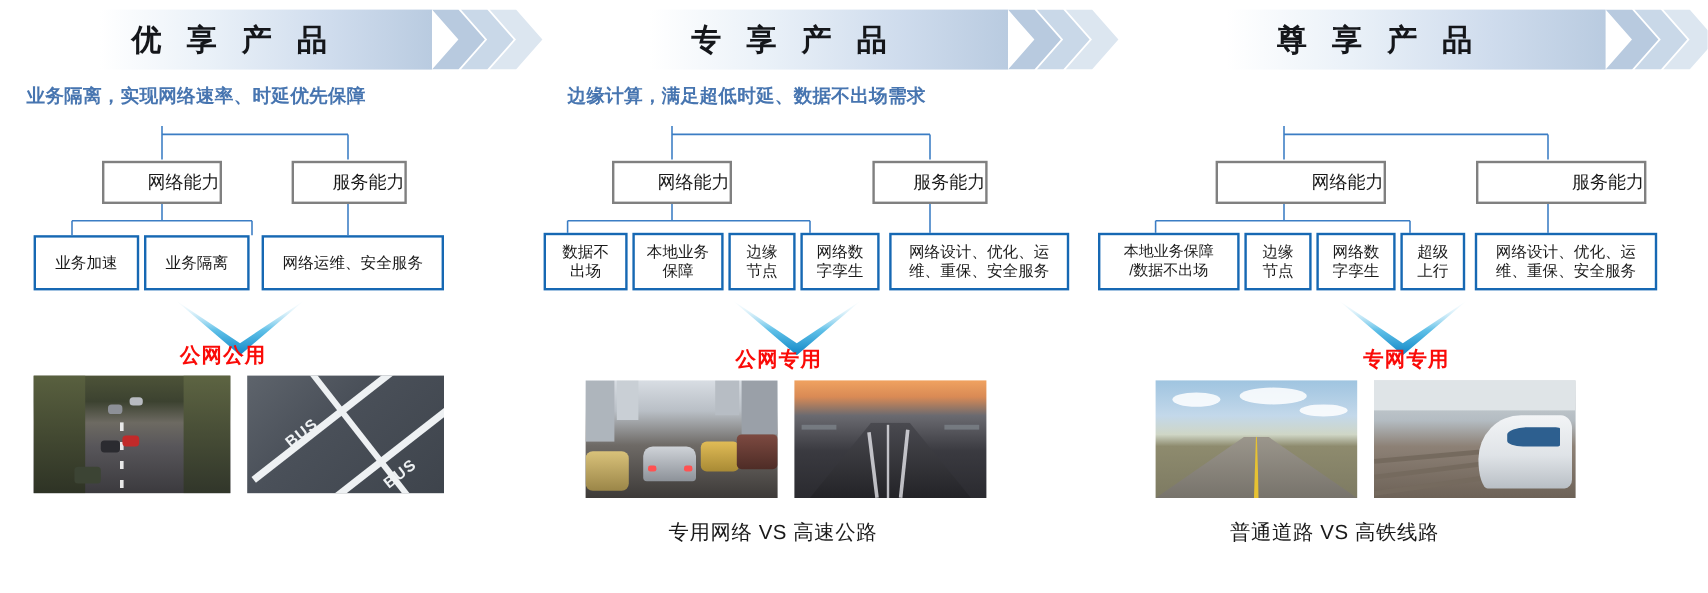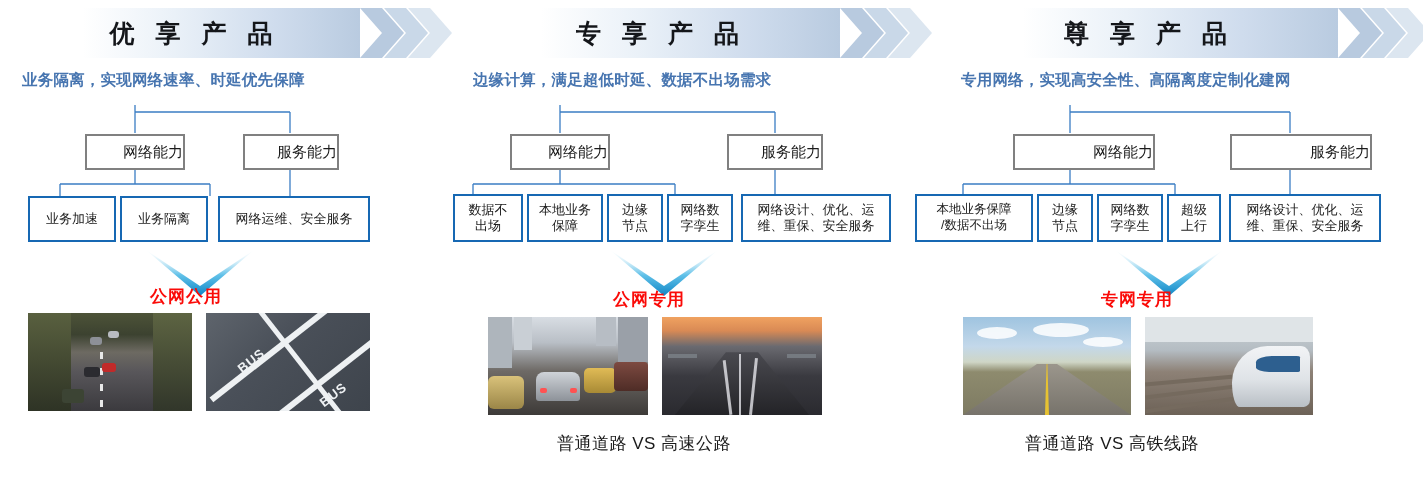--- a/index.html
+++ b/index.html
@@ -348,35 +348,34 @@
       <div class="photo ph-hiway" style="width:160px;">
         <div class="road"></div>
         <div class="trail" style="left:48%;top:38%;width:2px;height:62%;"></div>
         <div class="trail" style="left:56%;top:42%;width:3px;height:58%;transform:rotate(6deg);"></div>
         <div class="trail" style="left:40%;top:44%;width:3px;height:56%;transform:rotate(-7deg);"></div>
         <div class="trail" style="left:4%;top:38%;width:18%;height:4px;background:rgba(120,125,132,.9);"></div>
         <div class="trail" style="right:4%;top:38%;width:18%;height:4px;background:rgba(120,125,132,.9);"></div>
       </div>
     </div>
 
-    <div class="caption" style="left:102px;top:432px;">普通道路 VS  高速公路</div>
+    <div class="caption" style="left:102px;top:432px;">专用网络 VS  高速公路</div>
   </div>
 
   <div class="col" id="col3">
 
     <div class="banner">
       <span class="banner-title">尊 享 产 品</span>
     </div>
     <svg class="chevrons" viewBox="0 0 96 50" preserveAspectRatio="none">
       <polygon points="0,0 22,0 44,25 22,50 0,50 22,25" fill="#b8cadf"></polygon>
       <polygon points="24,0 46,0 68,25 46,50 24,50 46,25" fill="#c9d8e8"></polygon>
       <polygon points="48,0 70,0 92,25 70,50 48,50 70,25" fill="#dce6f0"></polygon>
     </svg>
 
-    <div class="subtitle">专用网络，实现高安全性、高隔离度定制化建网</div>
 
     <svg class="tree-lines" viewBox="0 0 498 110" preserveAspectRatio="none">
       <g stroke="#3b7dc4" stroke-width="1.3" fill="none">
         <path d="M145,5 L145,12 M145,12 L365,12 M365,12 L365,33 M145,12 L145,33"></path>
         <path d="M145,70 L145,84 M38,84 L250,84 M38,84 L38,96 M250,84 L250,96"></path>
         <path d="M365,70 L365,96"></path>
       </g>
     </svg>
 
     <div class="pbox" style="left:88px;top:134px;width:142px;">
@@ -413,21 +412,21 @@
       <defs>
         <linearGradient id="ag3" x1="0" y1="0" x2="0" y2="1">
           <stop offset="0%" stop-color="#ffffff" stop-opacity="0.25"></stop>
           <stop offset="55%" stop-color="#5fc0e8"></stop>
           <stop offset="100%" stop-color="#0f86c6"></stop>
         </linearGradient>
       </defs>
       <polygon points="0,0 54,36 108,0 54,46" fill="url(#ag3)"></polygon>
     </svg>
 
-    <div class="redtag" style="left:176px;top:288px;">专网专用</div>
+    <div class="redtag" style="left:211px;top:288px;">专网专用</div>
 
     <div class="photos" style="left:38px;top:317px;">
       <div class="photo ph-desert" style="width:168px;">
         <div class="cloud" style="left:14px;top:10px;width:40px;height:12px;"></div>
         <div class="cloud" style="left:70px;top:6px;width:56px;height:14px;"></div>
         <div class="cloud" style="left:120px;top:20px;width:40px;height:10px;"></div>
         <div class="rd"></div>
         <div class="yline"></div>
       </div>
       <div class="photo ph-train" style="width:168px;">

